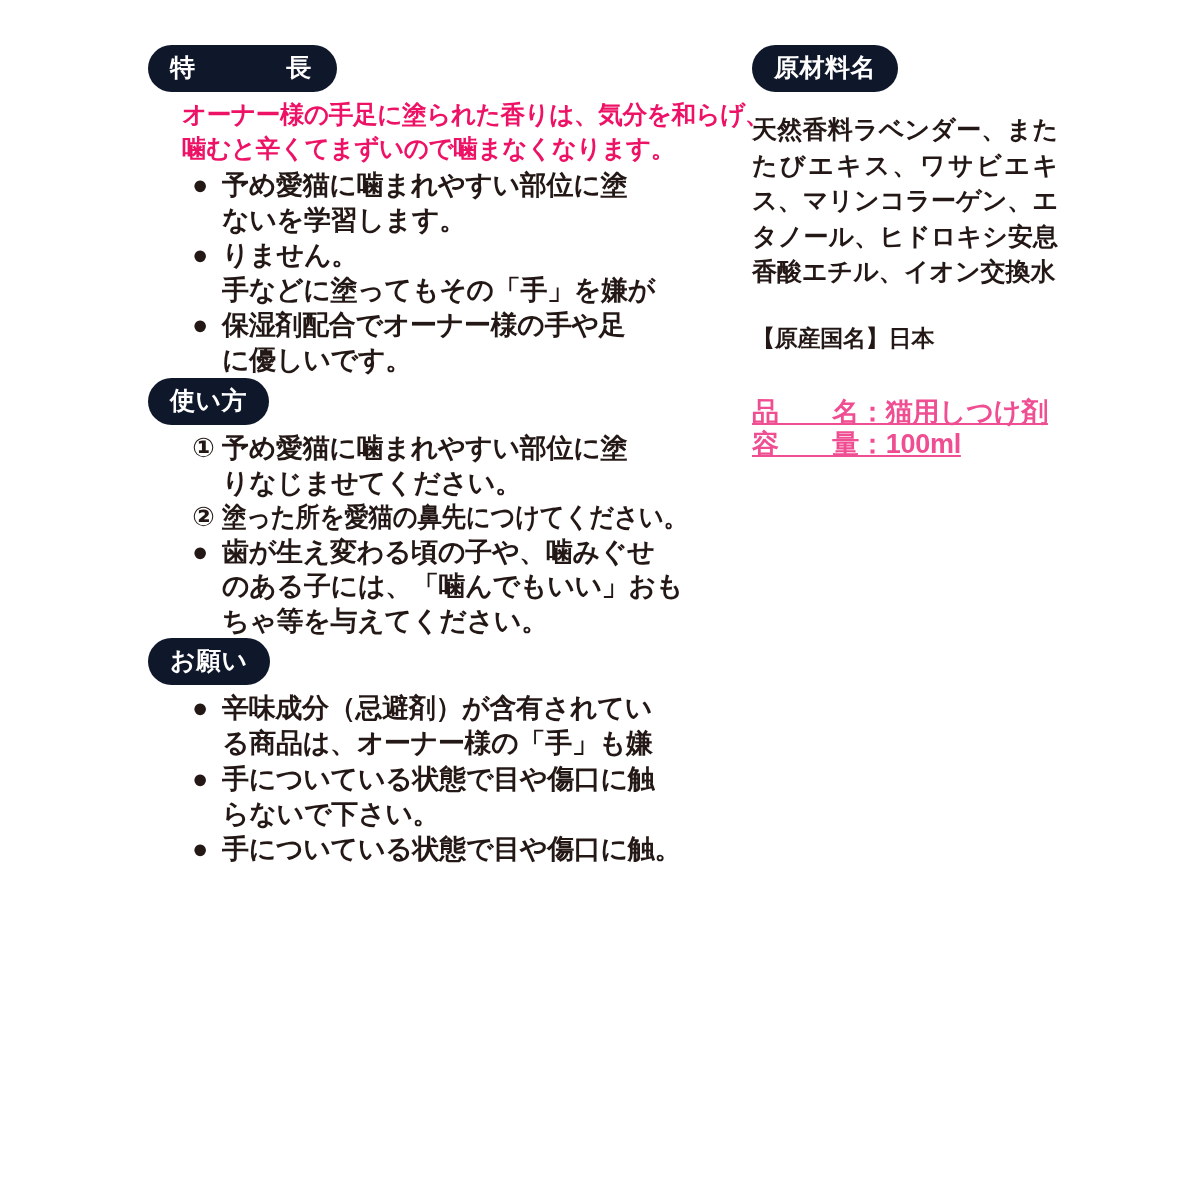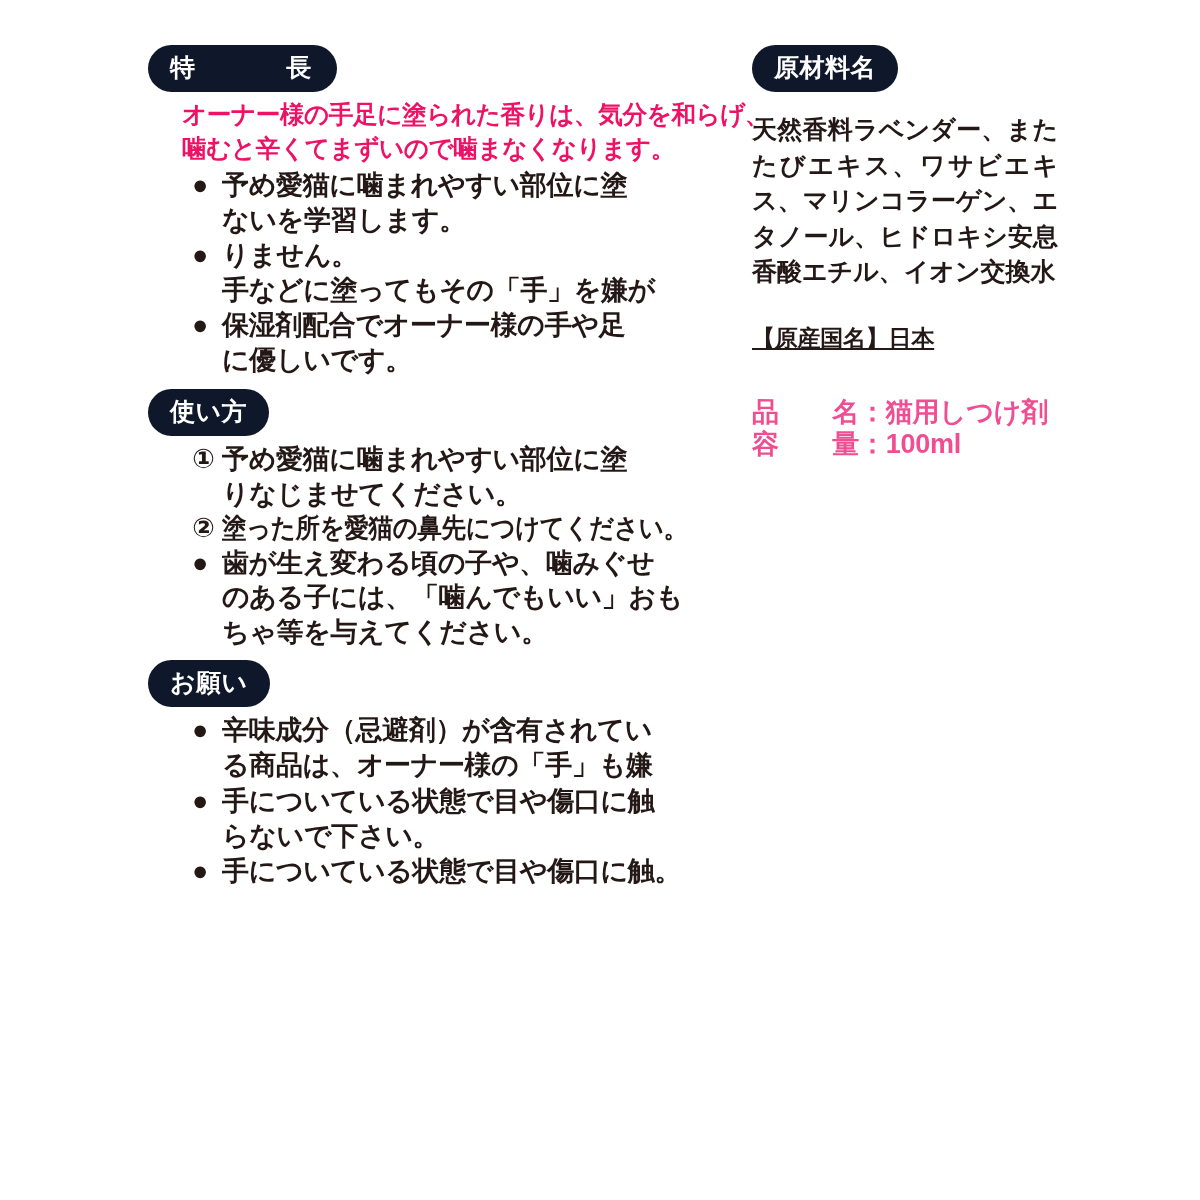--- a/index.html
+++ b/index.html
@@ -48,21 +48,21 @@
     letter-spacing: 0.02em;
     white-space: nowrap;
   }
   .badge-lg {
     font-size: 25px;
     padding: 10px 22px 12px 22px;
   }
   .badge-feature { letter-spacing: 0.55em; padding-right: 12px; }
 
   .section { margin-top: 0; }
-  .section + .section { margin-top: 11px; }
+  .section + .section { margin-top: 0; }
 
   
   .lead {
     color: #ee1266;
     font-weight: 700;
     font-size: 25px;
     line-height: 1.35;
     margin: 6px 0 0 34px;
     letter-spacing: -0.018em;
     transform: scaleX(0.985);
@@ -121,31 +121,30 @@
     text-align-last: left;
     width: 306px;
   }
   .origin {
     margin-top: 34px;
     color: #231815;
     font-size: 23px;
     font-weight: 700;
     line-height: 1.3;
     letter-spacing: -0.01em;
-    text-decoration: underline;
   }
   .prodinfo {
     margin-top: 44px;
     color: #ef4f92;
     font-size: 27px;
     font-weight: 700;
     line-height: 1.16;
     letter-spacing: -0.01em;
   }
-  .prodinfo .row { display: block; white-space: pre; }
+  .prodinfo .row { display: block; white-space: pre; text-decoration: underline; }
 </style>
 </head>
 <body>
 
 <div class="page">
 
   <div class="col-left">
 
     <div class="section sec-feature">
       <div class="badge badge-lg badge-feature">特　　長</div>

